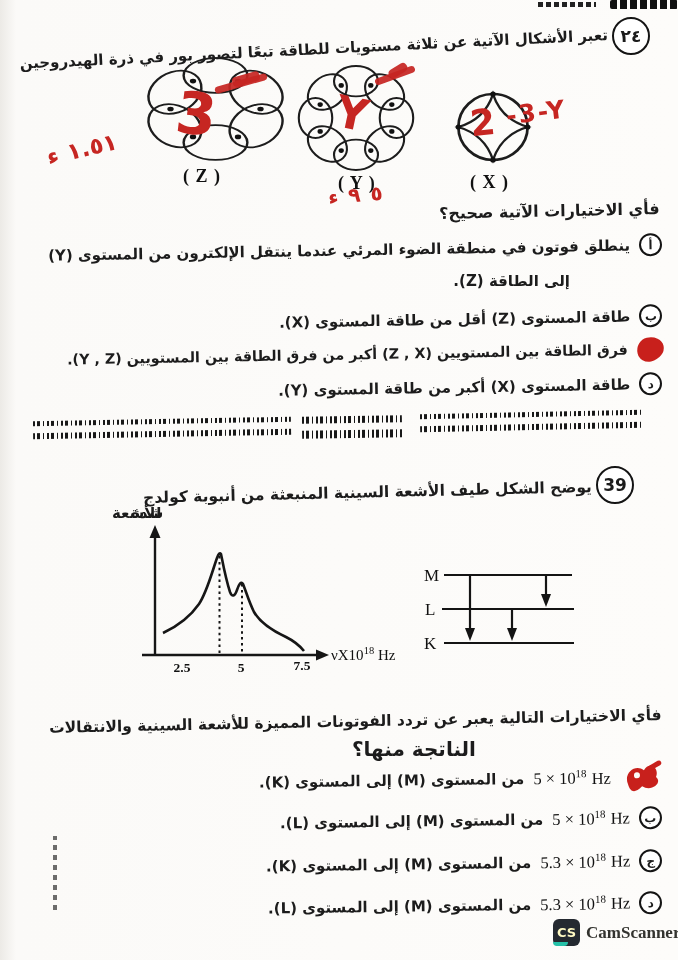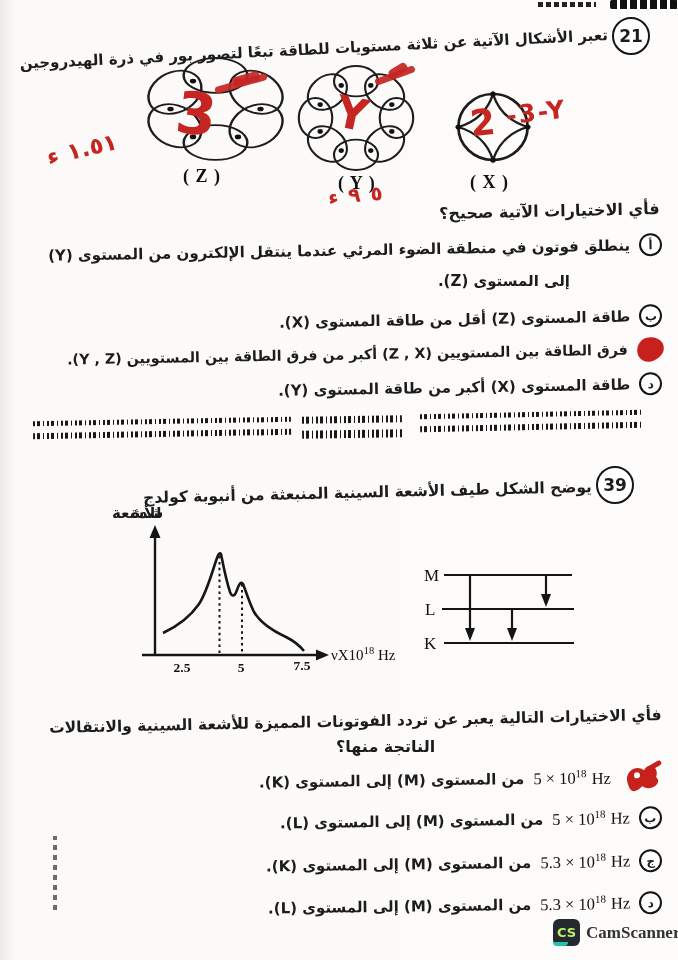--- a/index.html
+++ b/index.html
@@ -29,32 +29,32 @@
       #181818 4px 7px,transparent 7px 10px,#181818 10px 11px,transparent 11px 14px)}
   .dashrow.b{margin-top:7px;height:6px}
   .dlabel{font-family:"Liberation Serif",serif;font-weight:700;font-size:18px;letter-spacing:1px;color:#111;white-space:nowrap}
   svg{display:block}
   .wave{stroke:#1d1d1d;fill:none}
   .vstrip{background:repeating-linear-gradient(0deg,#2f2f2f 0 5px,transparent 5px 10px);opacity:.7}
   .cs-icon{width:27px;height:27px;background:#242930;border-radius:6px;position:relative;
       display:flex;align-items:center;justify-content:center}
   .cs-icon::after{content:"";position:absolute;left:0;right:12px;bottom:0;height:4px;
       background:#25c1a8;border-radius:0 0 4px 4px}
-  .cs-icon span{color:#bef264;font-weight:700;font-size:13px;position:relative;z-index:1}
+  .cs-icon span{color:#fef9c3;font-weight:700;font-size:13px;position:relative;z-index:1}
 </style>
 </head>
 <body>
 
 <div id="page">
 
   <div class="abs" style="left:538px;top:2px;width:58px;height:5px;background:repeating-linear-gradient(90deg,#222 0 5px,transparent 5px 8px)"></div>
   <div class="abs" style="left:610px;top:0;width:68px;height:9px;background:repeating-linear-gradient(90deg,#111 0 7px,transparent 7px 10px);border-radius:2px"></div>
 
   <div class="abs circle-num" style="left:612px;top:17px">
-    <span>21</span>
+    <span>٢٤</span>
   </div>
   <div class="abs ar" style="right:70px;top:26px;font-size:15px;transform:rotate(-2.8deg);transform-origin:right center">تعبر الأشكال الآتية عن ثلاثة مستويات للطاقة تبعًا لتصور بور في ذرة الهيدروجين</div>
 
   <svg class="abs" style="left:133px;top:50px" width="165" height="118" viewBox="-88 -88 176 176" preserveAspectRatio="none">
     <g class="wave" stroke-width="2.6">
       <ellipse rx="34" ry="26" transform="translate(0,-50)"></ellipse>
       <ellipse rx="34" ry="26" transform="translate(43.3,-25) rotate(60)"></ellipse>
       <ellipse rx="34" ry="26" transform="translate(43.3,25) rotate(120)"></ellipse>
       <ellipse rx="34" ry="26" transform="translate(0,50)"></ellipse>
       <ellipse rx="34" ry="26" transform="translate(-43.3,25) rotate(60)"></ellipse>
@@ -128,21 +128,21 @@
     <span class="hw" style="font-size:20px">٩</span>
     <span class="hw" style="font-size:20px">٥</span>
   </div>
 
   <div class="abs ar" style="right:18px;top:199px;font-size:16px;transform:rotate(-1.3deg);transform-origin:right center">فأي الاختيارات الآتية صحيح؟</div>
 
   <div class="abs opt" style="right:16px;top:233px;transform:rotate(-1deg);transform-origin:right center">
     <span class="cmark">أ</span>
     <span class="otext">ينطلق فوتون في منطقة الضوء المرئي عندما ينتقل الإلكترون من المستوى (Y)</span>
   </div>
-  <div class="abs ar" style="right:108px;top:272px;font-size:15px">إلى المستوى (Z).</div>
+  <div class="abs ar" style="right:108px;top:272px;font-size:15px">إلى الطاقة (Z).</div>
 
   <div class="abs opt" style="right:16px;top:304px;transform:rotate(-1deg);transform-origin:right center">
     <span class="cmark">ب</span>
     <span class="otext">طاقة المستوى (Z) أقل من طاقة المستوى (X).</span>
   </div>
 
   <div class="abs opt" style="right:14px;top:337px;transform:rotate(-1deg);transform-origin:right center">
     <span class="blob"></span>
     <span class="otext small">فرق الطاقة بين المستويين (Z , X) أكبر من فرق الطاقة بين المستويين (Y , Z).</span>
   </div>
@@ -213,21 +213,21 @@
       <polygon points="134,51 129,38 139,38"></polygon>
     </g>
     <g font-family="Liberation Serif, serif" font-size="17" fill="#111">
       <text x="12" y="25">M</text>
       <text x="13" y="59">L</text>
       <text x="12" y="93">K</text>
     </g>
   </svg>
 
   <div class="abs ar" style="right:16px;top:706px;font-size:15.5px;transform:rotate(-1.2deg);transform-origin:right center">فأي الاختيارات التالية يعبر عن تردد الفوتونات المميزة للأشعة السينية والانتقالات</div>
-  <div class="abs ar" style="left:336px;top:737px;font-size:16px">الناتجة منها؟</div>
+  <div class="abs ar" style="left:352px;top:737px;font-size:20px">الناتجة منها؟</div>
 
   <div class="abs opt" style="right:16px;top:760px;transform:rotate(-0.8deg);transform-origin:right center">
     <svg width="42" height="34" viewBox="0 0 42 34" style="flex:0 0 auto">
       <path d="M8 24 C3 12 16 3 24 10 C29 1 40 7 36 17 C43 23 31 32 22 26 C14 34 10 31 8 24 Z" fill="#c8201c"></path>
       <circle cx="17" cy="15" r="3" fill="#fdfcfa"></circle>
       <path d="M30 8 L39 3" stroke="#c8201c" stroke-width="5" stroke-linecap="round" fill="none"></path>
     </svg>
     <span class="freq"><span>5 × 10</span><sup>18</sup><span class="unit">Hz</span></span>
     <span class="otext">من المستوى (M) إلى المستوى (K).</span>
   </div>

